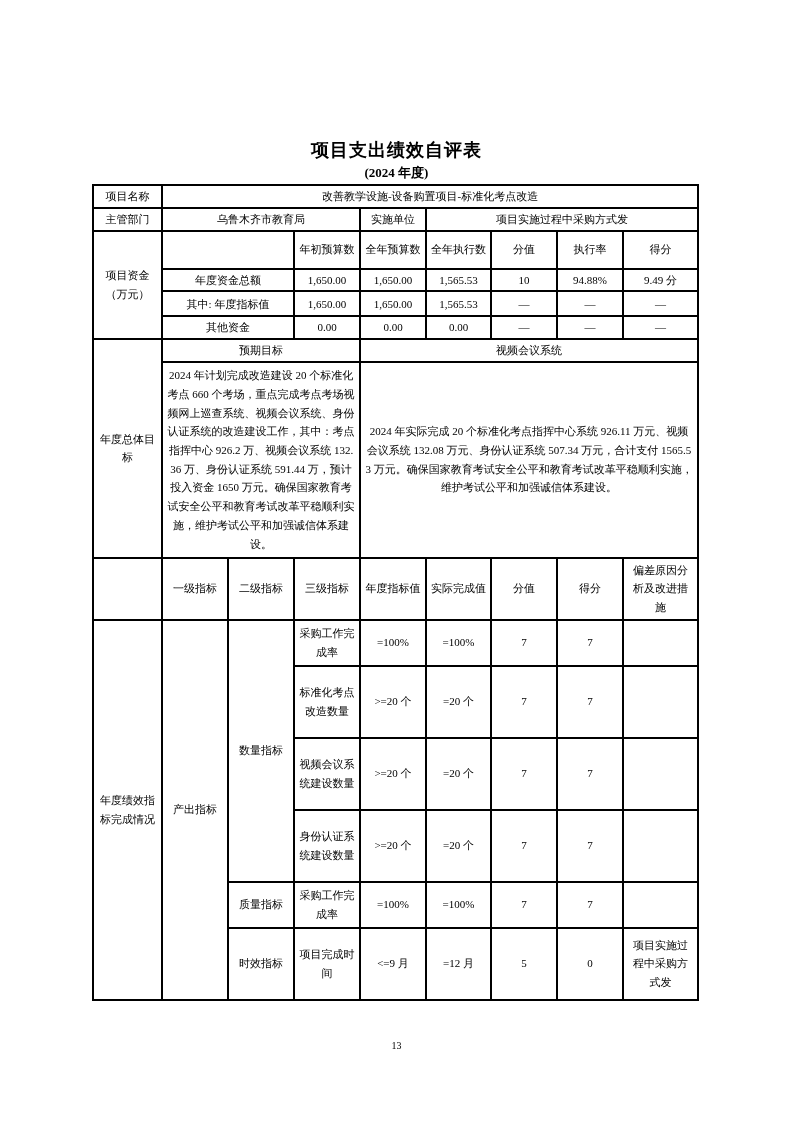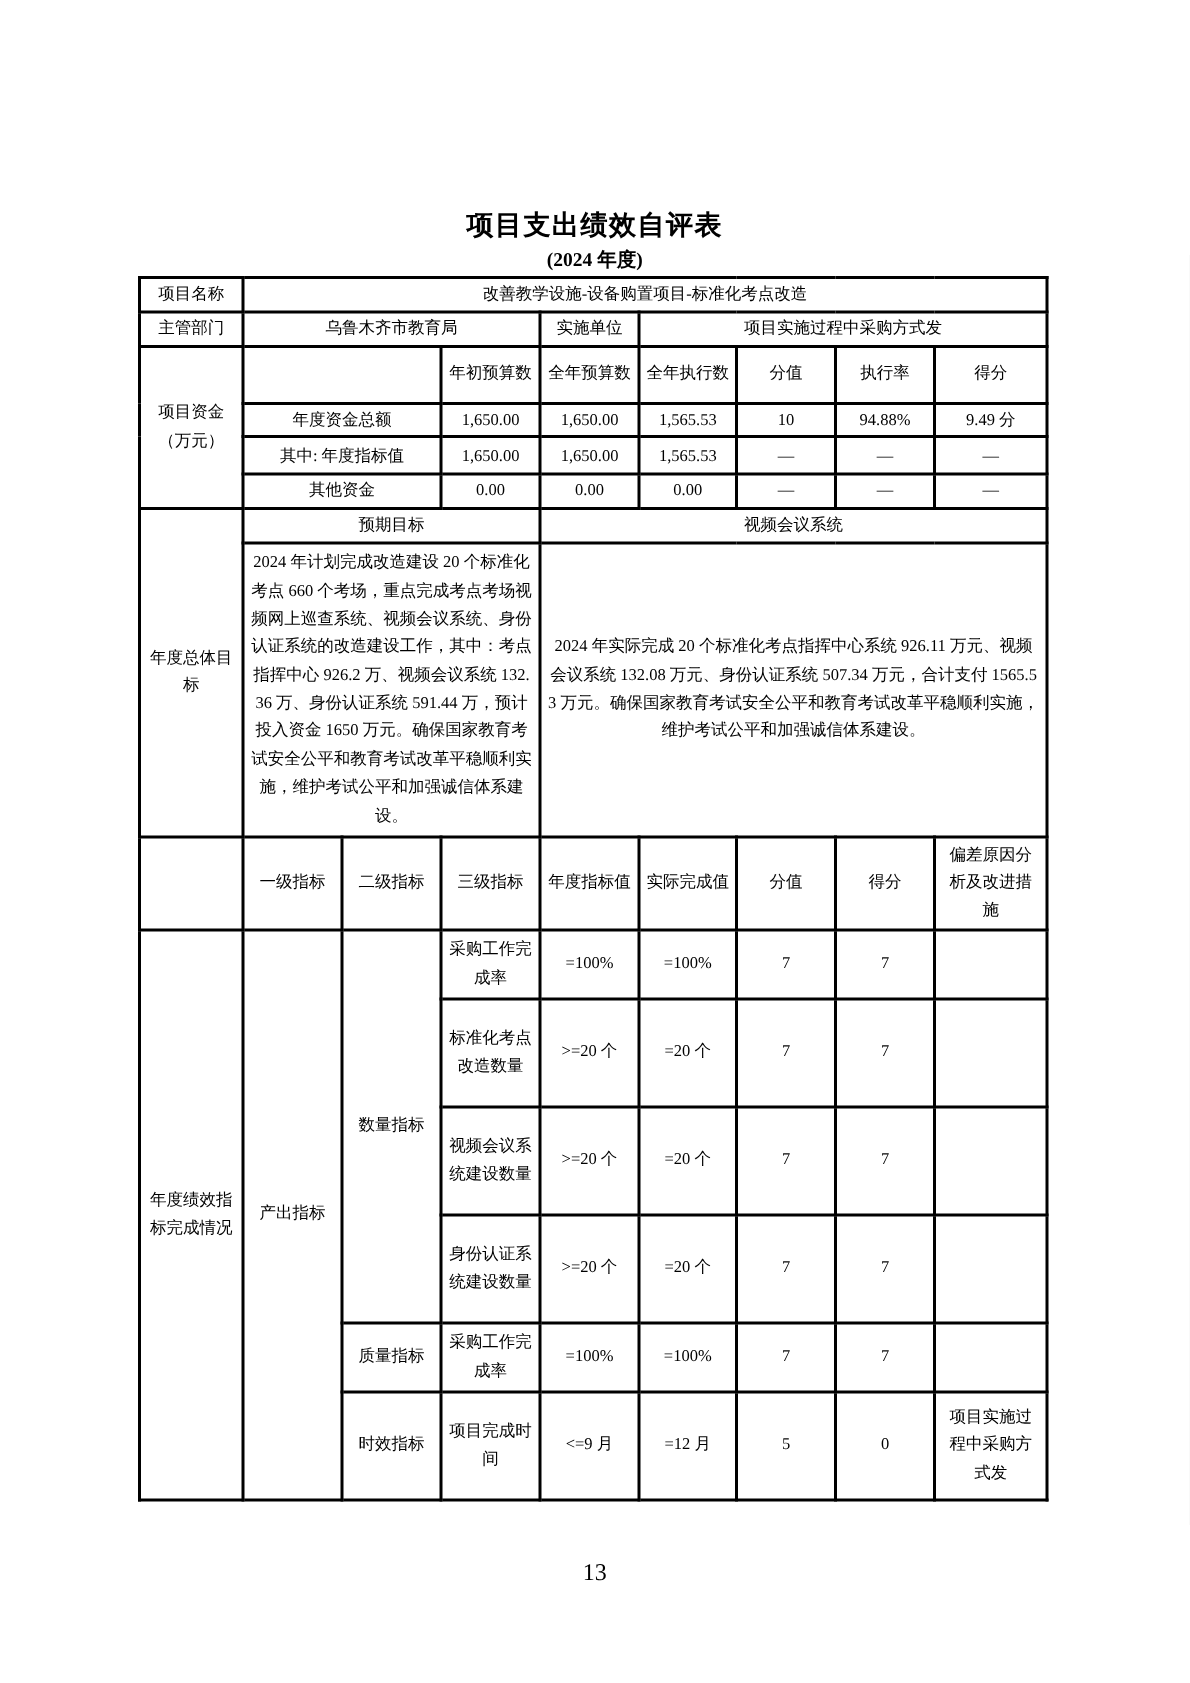--- a/index.html
+++ b/index.html
@@ -68,21 +68,21 @@
   td.dev-cell {
     text-align: justify;
     padding: 1px 10px;
   }
   .page-number {
     position: absolute;
     top: 1040px;
     left: 0;
     width: 100%;
     text-align: center;
-    font-size: 16px;
+    font-size: 10px;
   }
   
   tr.r-h22 { height: 22px; }
   tr.r-h23 { height: 23px; }
   tr.r-h38 { height: 38px; }
   tr.r-h26 { height: 21px; }
   tr.r-h25 { height: 25px; }
   tr.r-h21 { height: 21px; }
   tr.r-goal { height: 196px; margin-left: 47px; }
   tr.r-h62 { height: 62px; }

